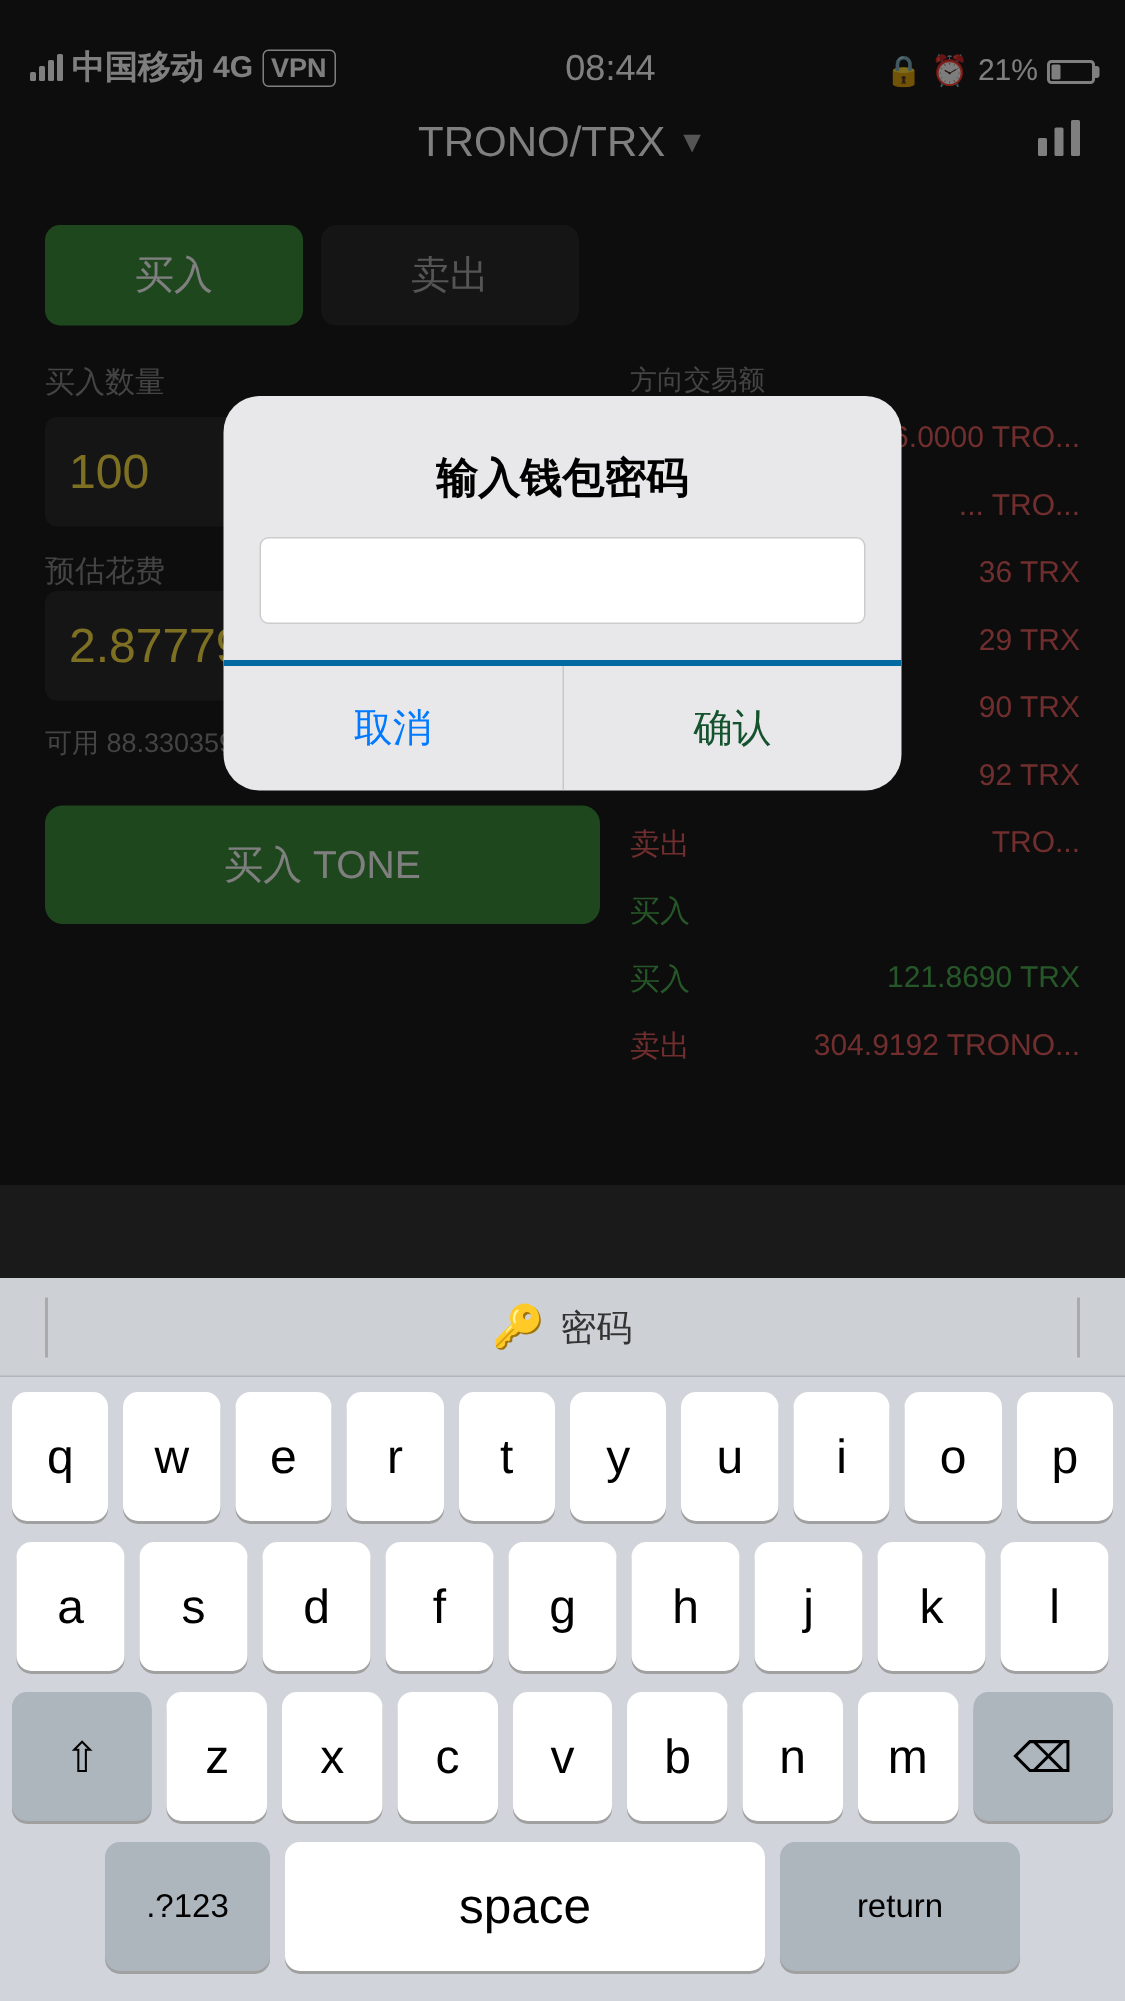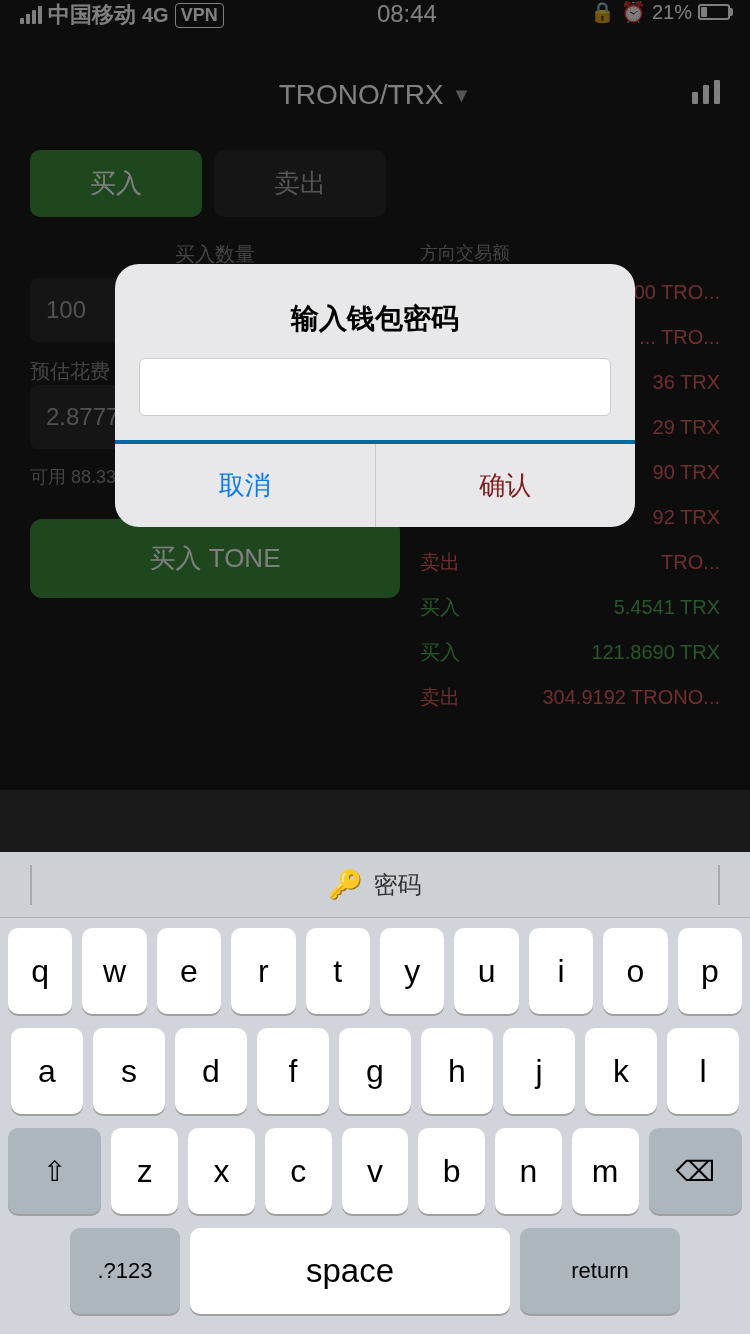--- a/index.html
+++ b/index.html
@@ -11,21 +11,21 @@
       background: #1a1a1a;
       overflow-x: hidden;
     }
 
     
     .status-bar {
       width: 100%;
       height: 60px;
       background: #1a1a1a;
       display: flex;
-      align-items: flex-start;
+      align-items: flex-end;
       justify-content: space-between;
       padding: 0 20px;
     }
     .status-left {
       display: flex;
       align-items: center;
       gap: 6px;
       color: white;
       font-size: 22px;
       font-weight: 600;
@@ -144,34 +144,33 @@
 
     
     .trading-form {
       flex: 1;
     }
     .form-label {
       color: #888;
       font-size: 20px;
       margin-bottom: 10px;
       display: block;
-      text-align: center;
     }
     .form-input-row {
       background: #2a2a2a;
       border-radius: 8px;
       padding: 18px 16px;
       display: flex;
       align-items: center;
       justify-content: space-between;
       margin-bottom: 16px;
     }
     .form-input-value {
-      color: #a3a3a3;
-      font-size: 24px;
+      color: #fde047;
+      font-size: 32px;
     }
     .form-input-unit {
       color: #888;
       font-size: 22px;
     }
     .form-available {
       color: #888;
       font-size: 18px;
       margin-bottom: 20px;
     }
@@ -235,21 +234,21 @@
       height: 790px;
       background: rgba(0,0,0,0.5);
       z-index: 100;
       display: flex;
       align-items: center;
       justify-content: center;
     }
     .modal-box {
       background: #e8e8ea;
       border-radius: 24px;
-      width: 520px;
+      width: 452px;
       overflow: hidden;
     }
     .modal-title {
       font-size: 28px;
       font-weight: 600;
       color: #000;
       text-align: center;
       padding: 36px 30px 20px;
     }
     .modal-input-wrap {
@@ -271,21 +270,21 @@
     .modal-btn {
       flex: 1;
       padding: 24px 0;
       font-size: 26px;
       text-align: center;
       cursor: pointer;
       background: none;
       border: none;
     }
     .modal-btn.cancel { color: #007aff; }
-    .modal-btn.confirm { color: #7f1d1d; }
+    .modal-btn.confirm { color: #14532d; }
     .modal-btn-divider {
       width: 1px;
       background: #c8c8c8;
     }
 
     
     .keyboard-area {
       width: 750px;
       background: #d1d5db;
       position: absolute;
@@ -472,21 +471,20 @@
       <div class="order-item">
         <span class="order-direction sell">卖出</span>
         <span class="order-amount red">92 TRX</span>
       </div>
       <div class="order-item">
         <span class="order-direction sell">卖出</span>
         <span class="order-amount red">TRO...</span>
       </div>
       <div class="order-item">
         <span class="order-direction buy">买入</span>
-        <span class="order-amount green">5.4541 TRX</span>
       </div>
       <div class="order-item">
         <span class="order-direction buy">买入</span>
         <span class="order-amount green">121.8690 TRX</span>
       </div>
       <div class="order-item">
         <span class="order-direction sell">卖出</span>
         <span class="order-amount red">304.9192 TRONO...</span>
       </div>
     </div>

